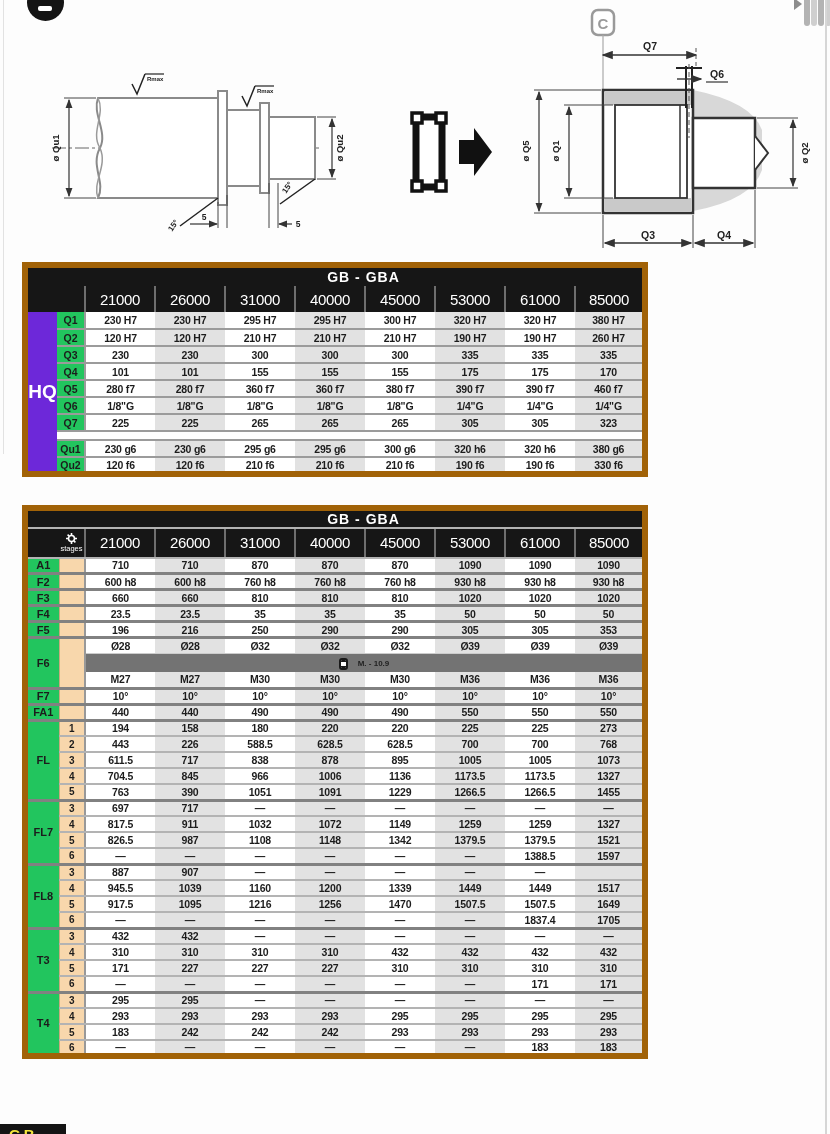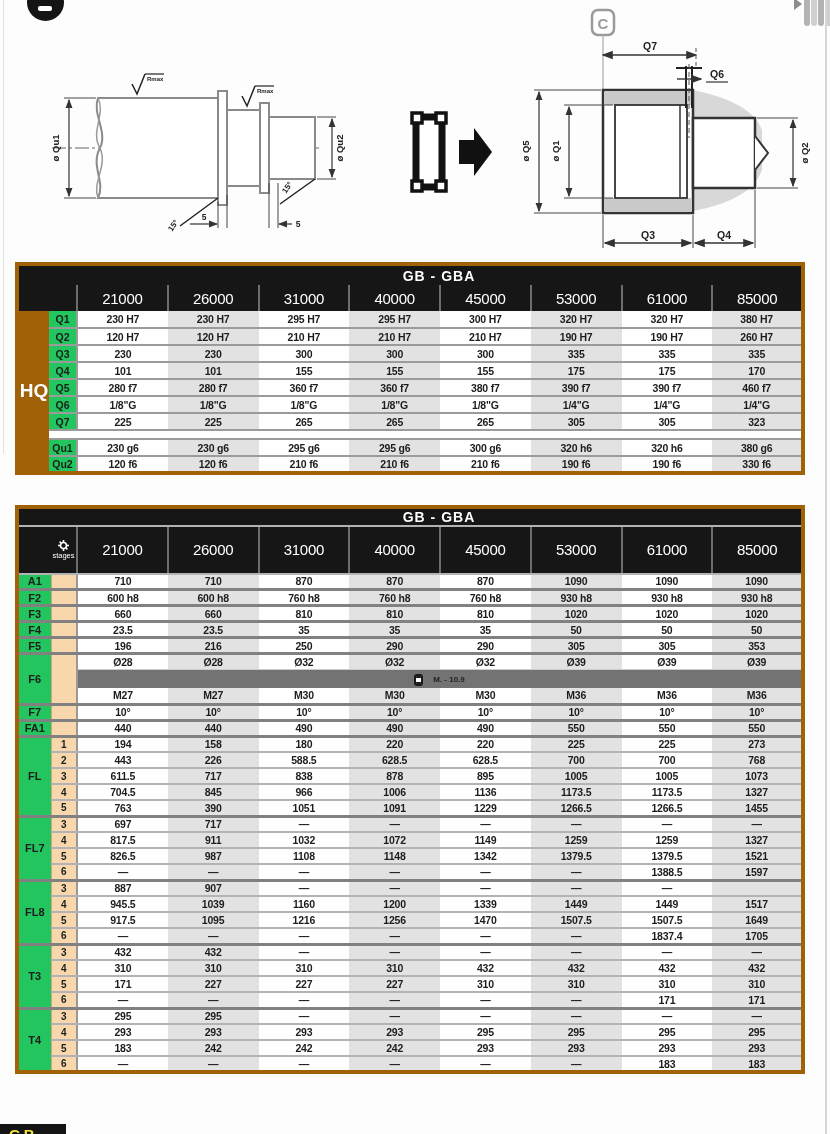--- a/index.html
+++ b/index.html
@@ -17,41 +17,41 @@
   .footer-text{position:absolute;left:9px;top:2px;color:#f4e63c;font-size:15px;font-weight:bold;letter-spacing:3px}
 
   
   .draw{position:absolute}
   #shaft-drawing{left:46px;top:70px}
   #seal-icon{left:397px;top:111px}
   #hub-drawing{left:520px;top:8px}
   text{font-family:"Liberation Sans",sans-serif}
 
   
-  table{border-collapse:collapse;table-layout:fixed;position:absolute;left:15px;width:790px;border:4px solid #a16207}
+  table{border-collapse:collapse;table-layout:fixed;position:absolute;left:22px;width:626px;border:6px solid #a16207}
   #table1{top:262px}
   #table2{top:505px}
   td{overflow:hidden;white-space:nowrap}
   .hdr{background:#161616;color:#fff;text-align:center;vertical-align:middle}
   .title{font-size:14px;font-weight:bold;height:21px;letter-spacing:1px}
   .colh{font-size:15px;font-weight:normal;height:26px;border-left:2px solid #6e6e6e;letter-spacing:-0.3px}
-  .stages-cell{padding:13px 0}
+  .stages-cell{padding:4px 0}
   .stages-wrap{display:flex;flex-direction:column;align-items:center;line-height:1}
   .stages-label{font-size:7.5px;color:#fff;margin-top:1px}
 
   
   #table1 td.dc,#table1 td.rl{height:17px;border-bottom:2px solid #9b9b9b}
   #table2 td{height:16px;border-bottom:2px solid #b3b3b3}
   .dc{font-size:10.5px;font-weight:bold;color:#1c1c1c;text-align:center;background:#fff;letter-spacing:-0.2px}
   .dc.alt{background:#e2e2e2}
   .rl,.rl2{background:#22c55e;font-size:10.5px;font-weight:bold;color:#1c1c1c;text-align:center}
   .rl{border-right:2px solid #9b9b9b}
   .rl2{border-right:1.5px solid #c7a97e;vertical-align:middle;font-size:11px}
   .st{background:#f8d7ac;font-size:10px;font-weight:bold;color:#1c1c1c;text-align:center;border-right:2px solid #999}
-  .hq-cell{background:#a16207;color:#fff;font-size:19px;font-weight:bold;text-align:center;vertical-align:middle;letter-spacing:0}
+  .hq-cell{background:#6d28d9;color:#fff;font-size:19px;font-weight:bold;text-align:center;vertical-align:middle;letter-spacing:0}
   .spacer{background:#fff;height:9px;border-bottom:2px solid #9b9b9b}
   #table2 td.gend{border-bottom:3px solid #818181}
   #table2 td.lite{border-bottom:1px solid #cccccc}
   #table2 td.spanc{border-bottom:0;background:#737373;text-align:center;vertical-align:middle}
   .spantxt{font-size:8px;font-weight:bold;color:#222;vertical-align:middle}
   .bolt-icon{display:inline-block;width:9px;height:12px;border:2px solid #1a1a1a;border-radius:3px;margin-right:10px;vertical-align:middle;background:
     linear-gradient(#1a1a1a 0 2px, transparent 2px calc(100% - 2px), #1a1a1a calc(100% - 2px) 100%) padding-box, #fff}
 </style>
 </head>
 <body>

